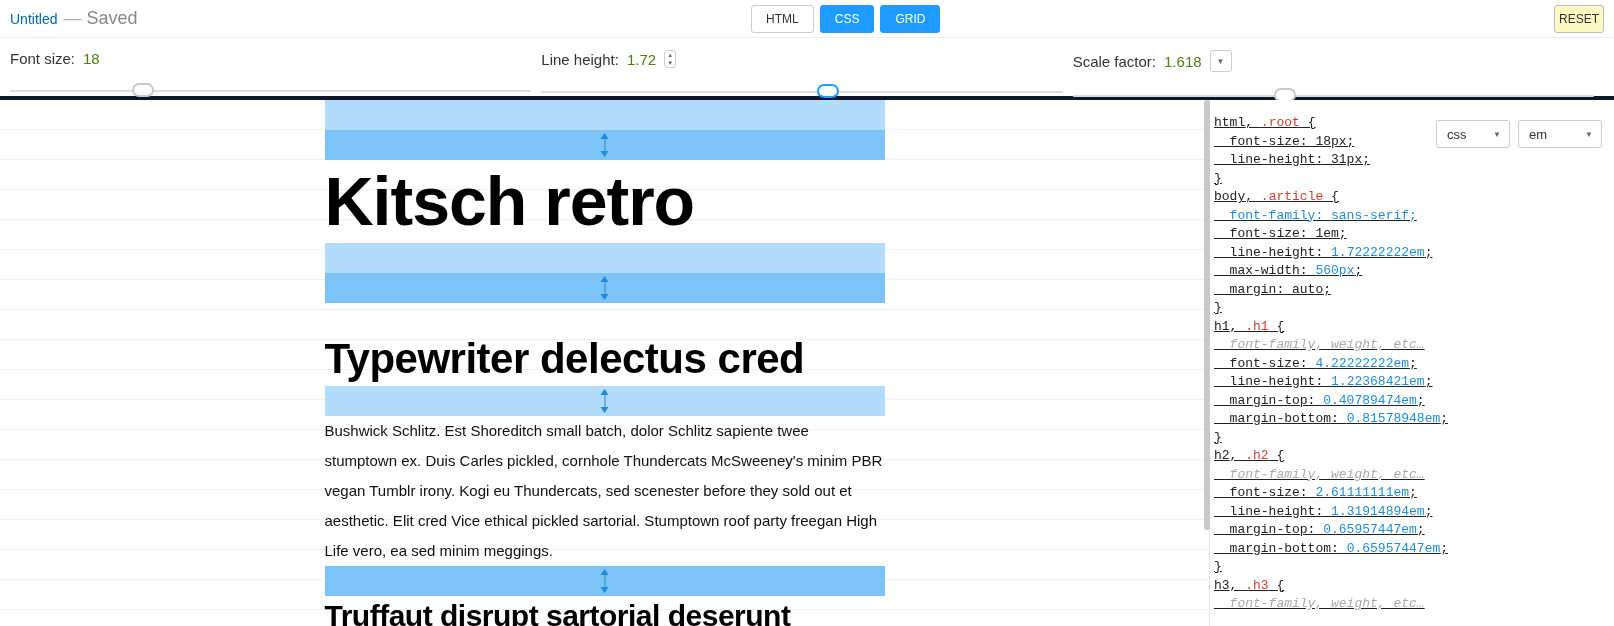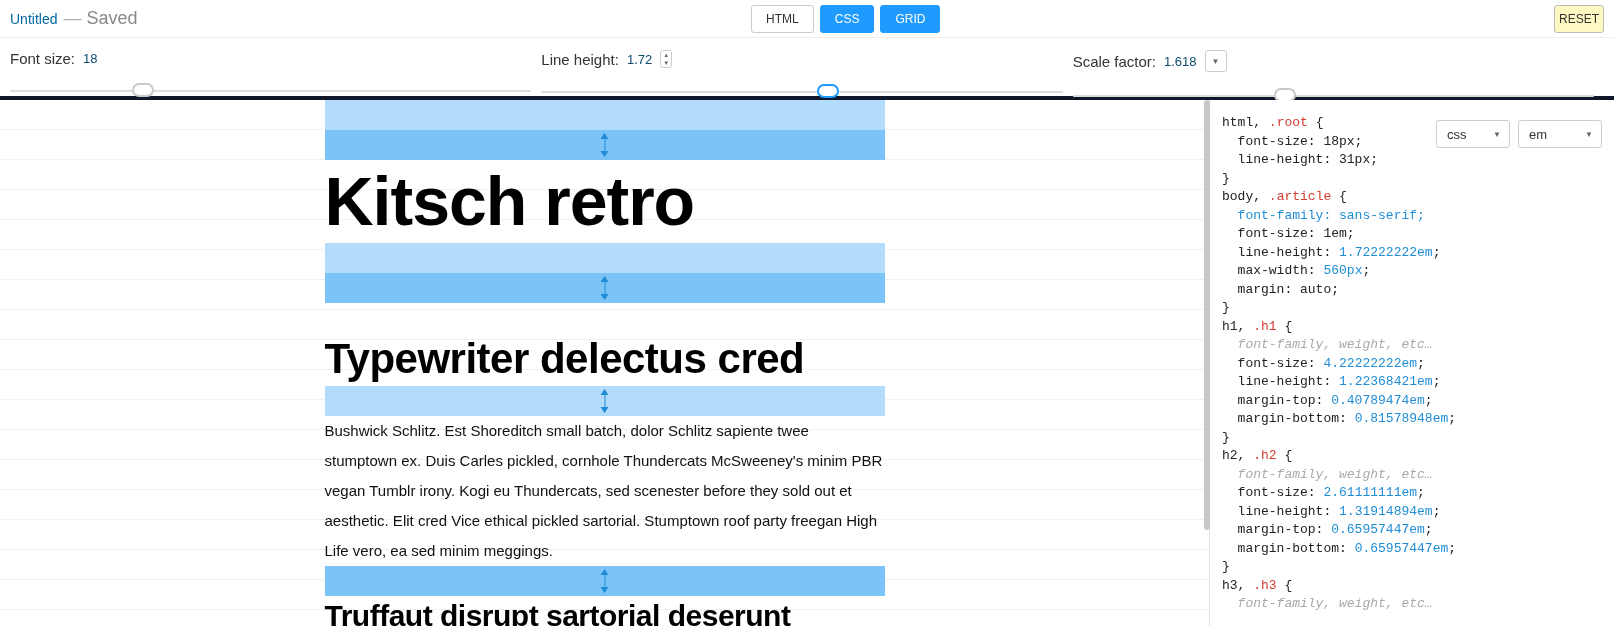--- a/index.html
+++ b/index.html
@@ -16,21 +16,21 @@
 .tab-btn { border: 1px solid #ccc; background: #fff; color: #333; font-size: 12px; padding: 6px 14px; border-radius: 3px; cursor: pointer; }
 .tab-btn.active { background: #1f9aff; border-color: #1f9aff; color: #fff; }
 .topbar-right { flex: 0 0 auto; }
 .reset-btn { border: 1px solid #bbb; background: #fef9c3; color: #333; font-size: 12px; padding: 6px 4px; border-radius: 3px; cursor: pointer; }
 
 
 .controls { display: flex; align-items: flex-start; height: 62px; padding: 12px 10px 0 10px; border-bottom: 4px solid #0f172a; position: relative; }
 .control-group { flex: 1; display: flex; flex-direction: column; gap: 10px; }
 .control-group .label-row { display: flex; align-items: center; gap: 8px; }
 .control-label { color: #333; font-size: 15px; }
-.control-value { color: #0c4a6e; font-size: 13px; }
+.control-value { color: #4d7c0f; font-size: 15px; }
 .slider-track { position: relative; height: 14px; margin-top: 6px; }
 .slider-line { position: absolute; left: 0; right: 10px; top: 50%; height: 2px; background: #ddd; border-radius: 2px; }
 .slider-thumb { position: absolute; top: 50%; width: 22px; height: 14px; border: 2px solid #c9c9c9; background: #fff; border-radius: 999px; transform: translate(-50%, -50%); }
 .slider-thumb.blue { border-color: #1f9aff; }
 .stepper { display: inline-flex; flex-direction: column; border: 1px solid #ccc; border-radius: 3px; width: 12px; height: 18px; font-size: 6px; color: #666; align-items: center; justify-content: space-around; }
 .dropdown-small { display: inline-flex; align-items: center; justify-content: center; width: 22px; height: 22px; border: 1px solid #ccc; border-radius: 3px; font-size: 8px; color: #666; }
 
 
 .main { flex: 1; display: flex; overflow: hidden; position: relative; }
 .preview { flex: 1; position: relative; overflow: hidden; background: #fff; }
@@ -52,21 +52,21 @@
 
 .code-panel { width: 405px; border-left: 1px solid #e3e3e3; position: relative; display: flex; flex-direction: column; background: #fff; }
 .code-scroll-thumb { position: absolute; left: -6px; top: 0; width: 6px; height: 430px; background: #c8c8c8; border-radius: 3px; }
 .code-panel-header { position: absolute; top: 20px; right: 12px; display: flex; gap: 8px; }
 .select-box { display: inline-flex; align-items: center; justify-content: space-between; border: 1px solid #ccc; border-radius: 3px; height: 28px; font-size: 13px; color: #333; background: #fff; }
 .select-box .sel-label { padding: 0 8px 0 10px; }
 .select-box .caret { padding: 0 8px; font-size: 8px; color: #666; }
 .select-css { width: 74px; }
 .select-em { width: 84px; }
 
-.code { font-family: "SFMono-Regular", Consolas, "Liberation Mono", Menlo, monospace; font-size: 13px; line-height: 18.5px; white-space: pre; padding: 14px 12px; color: #222; overflow: hidden; }
+.code { font-family: "SFMono-Regular", Consolas, "Liberation Mono", Menlo, monospace; font-size: 13px; line-height: 18.5px; white-space: pre; padding: 14px 4px; color: #222; overflow: hidden; text-decoration: underline; }
 .code .sel { color: #222; }
 .code .cls { color: #d23c2e; }
 .code .val { color: #1f8dd6; }
 .code .com { color: #aaa; font-style: italic; }
 
 </style>
 </head>
 <body>
 
 <div class="topbar">

